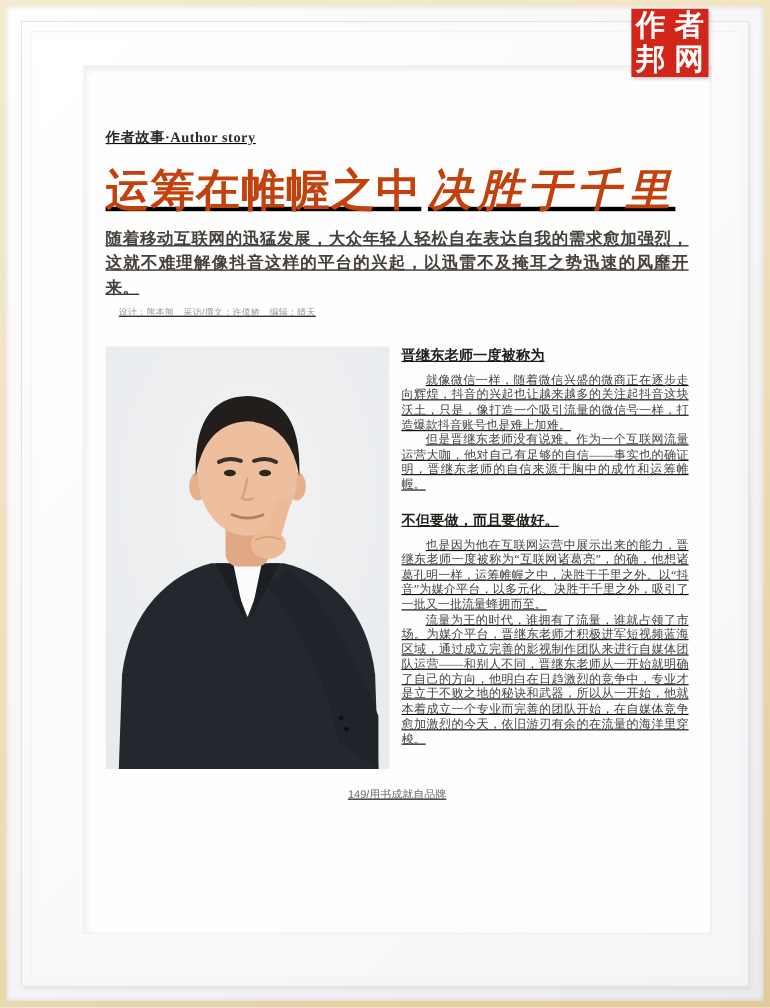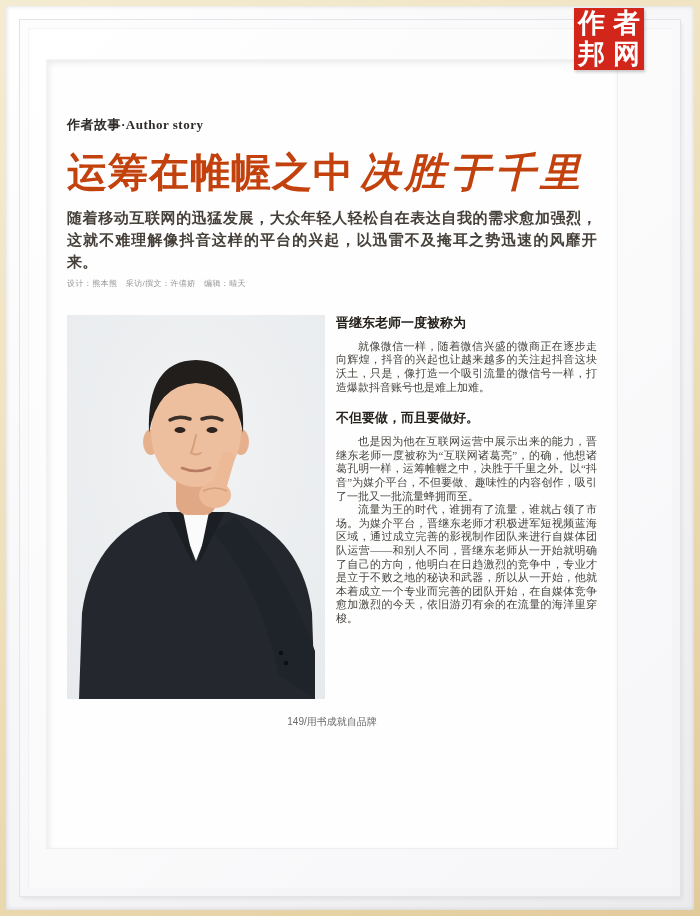--- a/index.html
+++ b/index.html
@@ -19,40 +19,41 @@
     background:linear-gradient(135deg,#fdfdfe,#f3f3f6);
     box-shadow:0 0 0 1px #e3e3e8, 2px 3px 4px rgba(0,0,0,.07);
   }
   .frame-bevel-2{
     position:absolute;inset:8px;
     background:linear-gradient(135deg,#ffffff,#f6f6f8);
     box-shadow:inset 1px 1px 2px rgba(0,0,0,.05);
   }
   
   .page{
-    position:absolute;left:47px;top:60px;width:570px;height:788px;
+    position:absolute;left:76px;top:60px;width:570px;height:788px;
     background:#fefefe;
     box-shadow:inset 2px 3px 6px rgba(0,0,0,.08), 0 0 0 1px rgba(0,0,0,.04);
+    text-decoration:underline;
   }
   .page-inner{padding:56px 20px 0 20px;}
   .kicker{
     font-size:13px;font-weight:bold;color:#2e2b28;letter-spacing:.5px;margin:0;
   }
   .title{
     margin:17px 0 0 0;font-size:40px;line-height:1.12;color:#c2410c;white-space:nowrap;
   }
   .title-main{font-weight:bold;letter-spacing:1px;}
   .title-accent{font-style:italic;font-weight:600;letter-spacing:5px;margin-left:6px;}
   .standfirst{
     margin:11px 0 0 0;font-size:15px;line-height:22px;color:#46403a;
     text-align:justify;font-weight:600;letter-spacing:.3px;
     font-family:"Liberation Sans","DejaVu Sans",sans-serif;
   }
   .credits{
-    margin:5px 0 0 0;font-size:8px;color:#979594;letter-spacing:.4px;
+    margin:5px 0 0 12px;font-size:8px;color:#979594;letter-spacing:.4px;
     font-family:"Liberation Sans","DejaVu Sans",sans-serif;
   }
   
   .article{
     margin-top:26px;font-size:11px;line-height:13.6px;color:#47443f;
     text-align:justify;
   }
   .photo{
     float:left;width:258px;height:384px;margin:0 11px 16px 0;
     background:#edeff1;overflow:hidden;
@@ -143,23 +144,24 @@
           <circle cx="219" cy="348" r="2.2" fill="#0e0f11"></circle>
 
           <rect x="150" y="136" width="14" height="40" rx="7" transform="rotate(16 157 156)" fill="#ecba97"></rect>
           <ellipse cx="148" cy="180" rx="16" ry="13" fill="#ecba97"></ellipse>
           <path d="M136,176 Q148,170 160,176" stroke="#d69f7c" stroke-width="1.5" fill="none"></path>
         </svg>
       </div>
 
       <h2>晋继东老师一度被称为</h2>
       <p>就像微信一样，随着微信兴盛的微商正在逐步走向辉煌，抖音的兴起也让越来越多的关注起抖音这块沃土，只是，像打造一个吸引流量的微信号一样，打造爆款抖音账号也是难上加难。</p>
+      <p>但是晋继东老师没有说难。作为一个互联网流量运营大咖，他对自己有足够的自信——事实也的确证明，晋继东老师的自信来源于胸中的成竹和运筹帷幄。</p>
 
       <h2 class="second">不但要做，而且要做好。</h2>
-      <p>也是因为他在互联网运营中展示出来的能力，晋继东老师一度被称为“互联网诸葛亮”，的确，他想诸葛孔明一样，运筹帷幄之中，决胜于千里之外。以“抖音”为媒介平台，不但要做、趣味性的内容创作，吸引了一批又一批流量蜂拥而至。</p>
+      <p>也是因为他在互联网运营中展示出来的能力，晋继东老师一度被称为“互联网诸葛亮”，的确，他想诸葛孔明一样，运筹帷幄之中，决胜于千里之外。以“抖音”为媒介平台，以多元化、决胜于千里之外，吸引了一批又一批流量蜂拥而至。</p>
       <p>流量为王的时代，谁拥有了流量，谁就占领了市场。为媒介平台，晋继东老师才积极进军短视频蓝海区域，通过成立完善的影视制作团队来进行自媒体团队运营——和别人不同，晋继东老师从一开始就明确了自己的方向，他明白在日趋激烈的竞争中，专业才是立于不败之地的秘诀和武器，所以从一开始，他就本着成立一个专业而完善的团队开始，在自媒体竞争愈加激烈的今天，依旧游刃有余的在流量的海洋里穿梭。</p>
     </div>
 
     <div class="footer">149/用书成就自品牌</div>
   </div>
 </div>
 
 <div class="logo">
   <span>作</span>
   <span>者</span>

